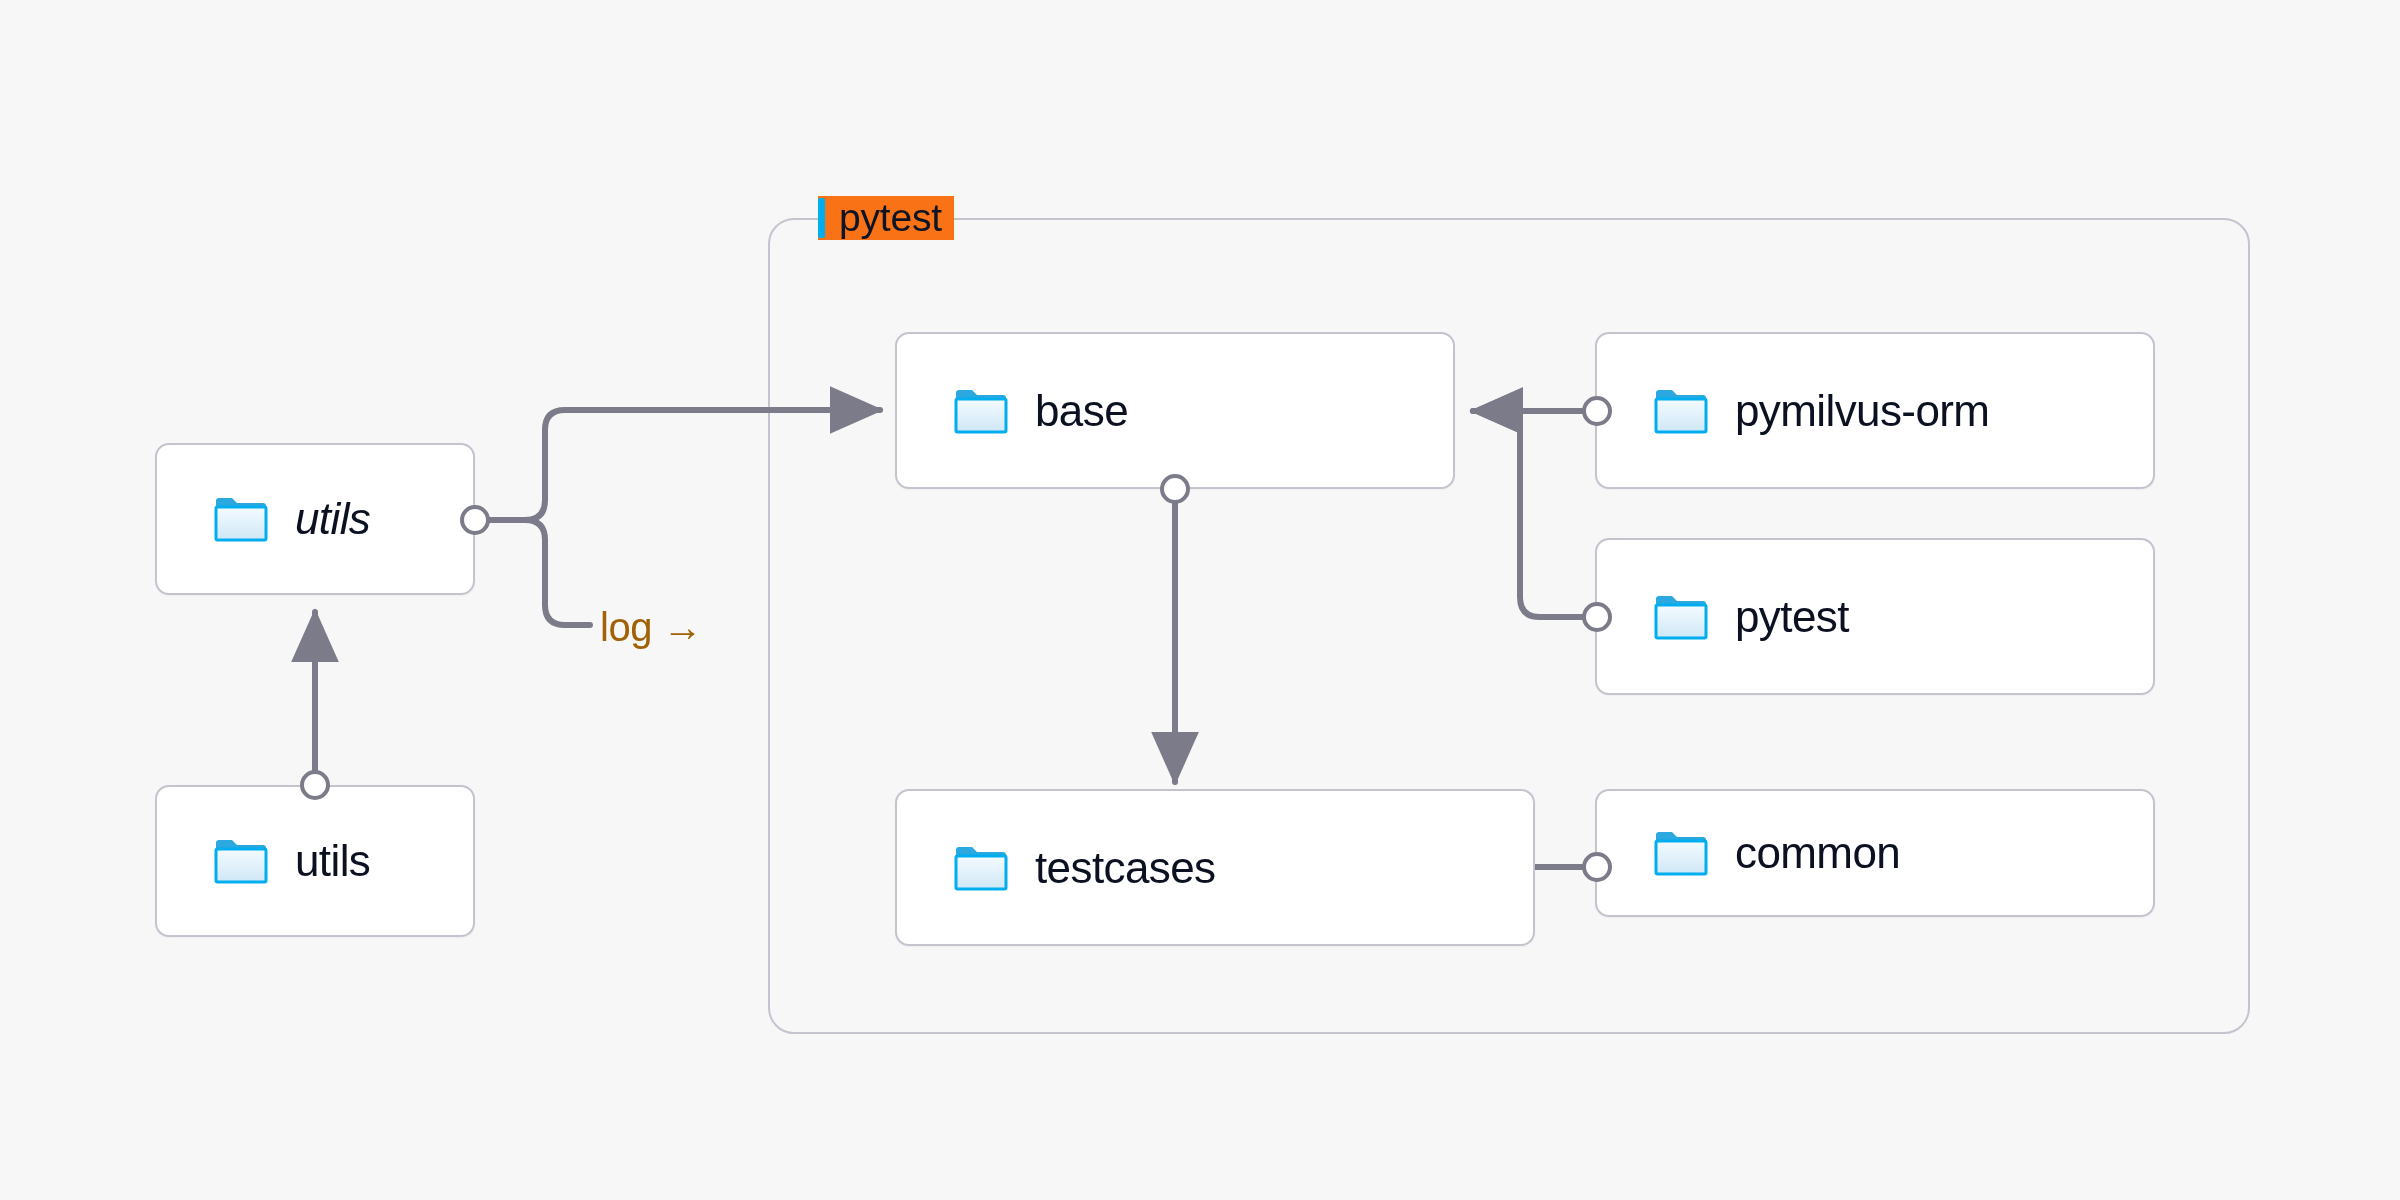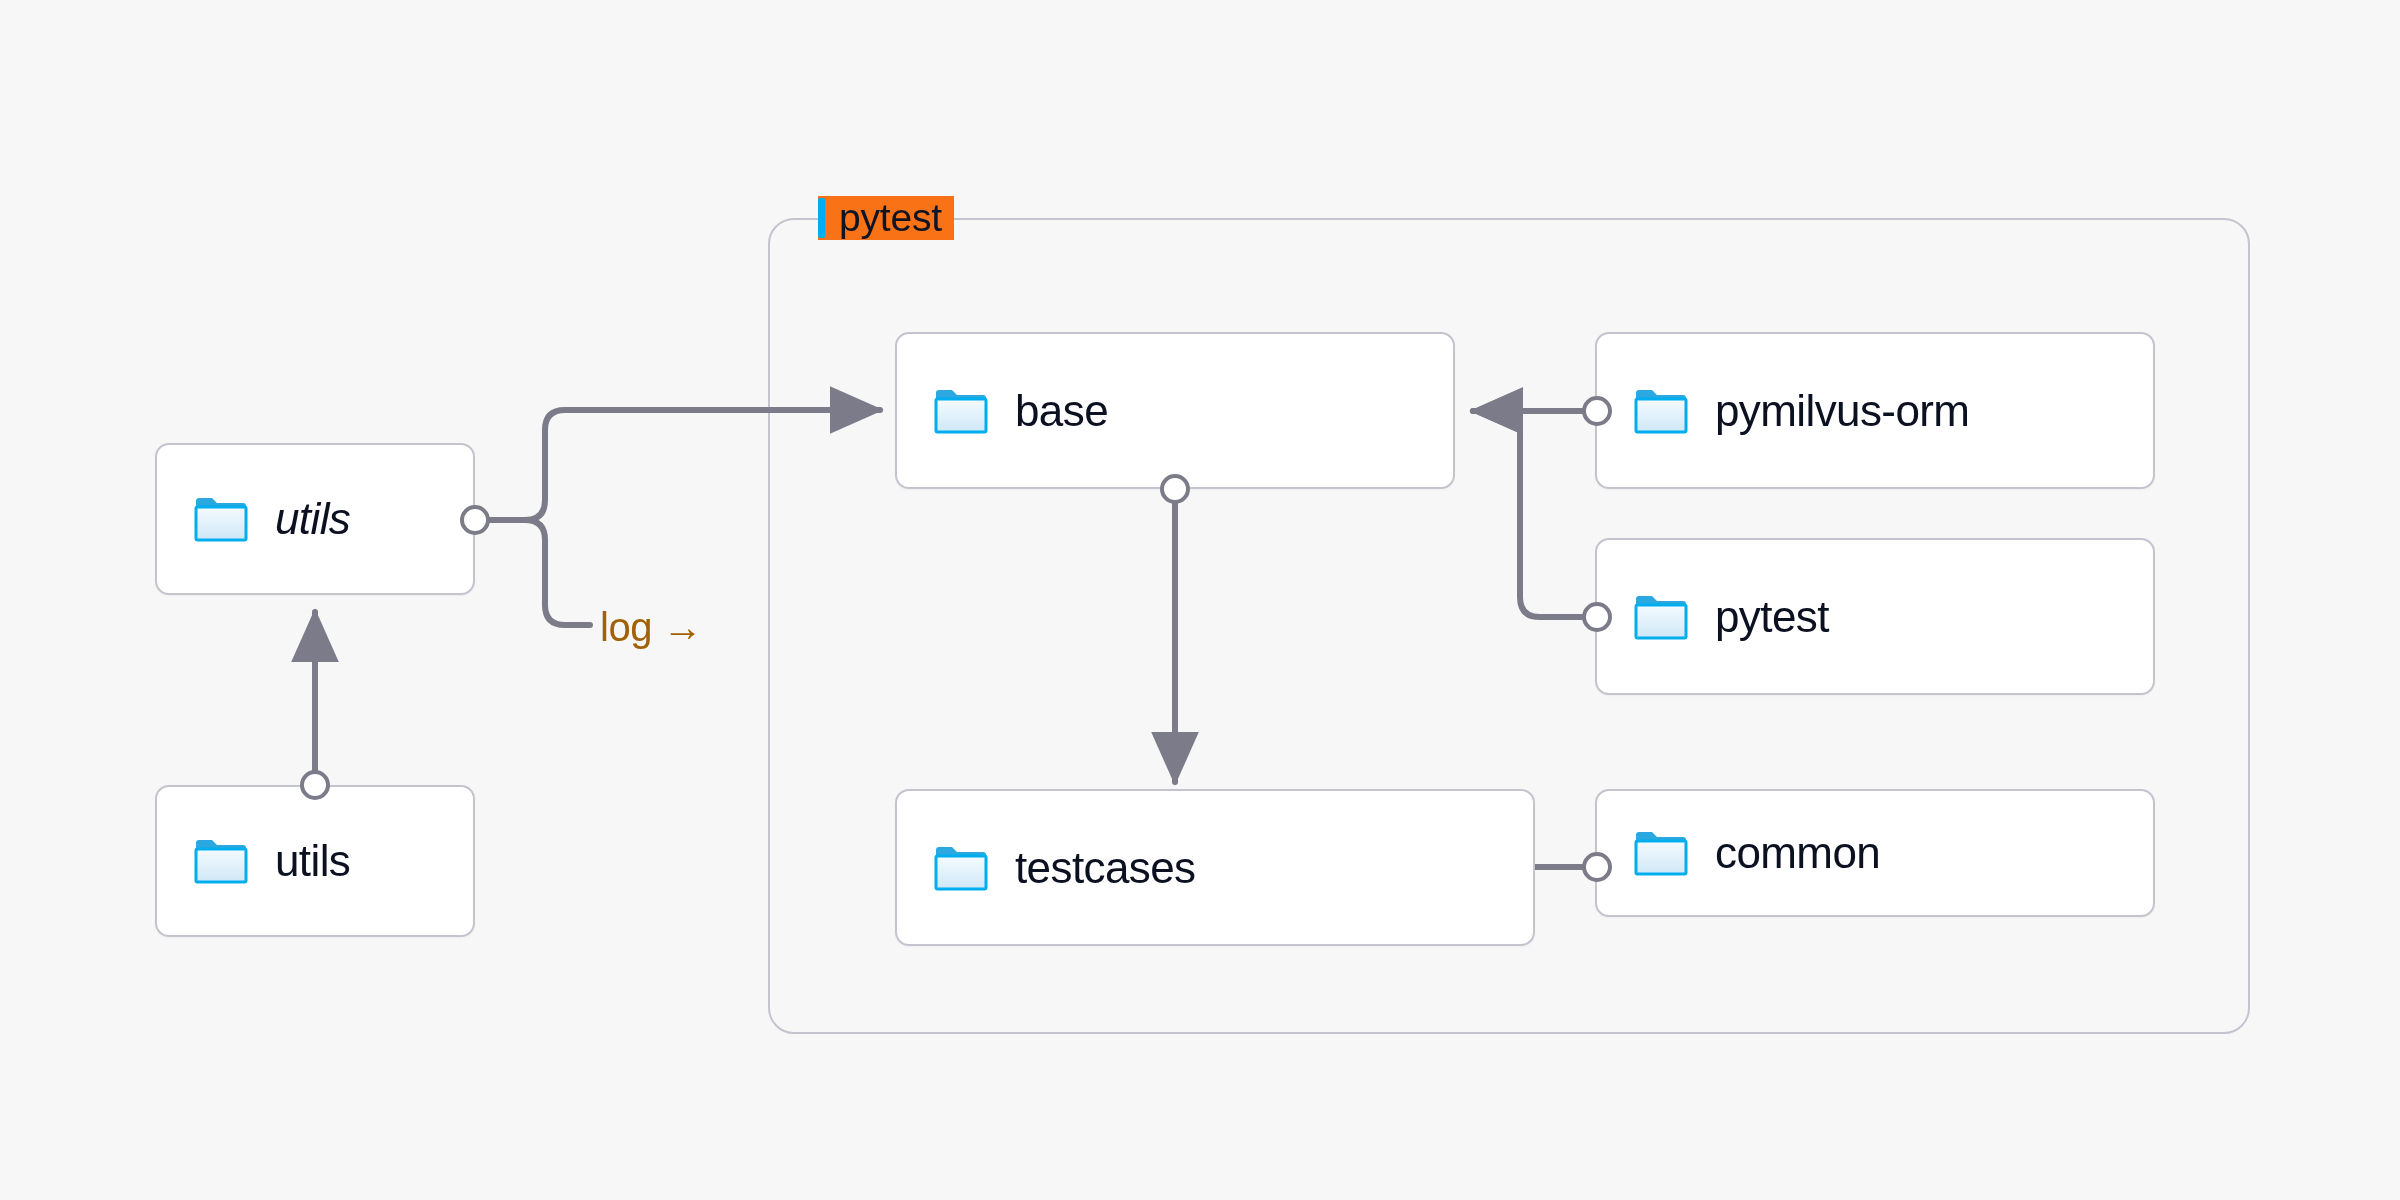--- a/index.html
+++ b/index.html
@@ -67,20 +67,21 @@
   .node {
     position: absolute;
     background: #ffffff;
     border: 2px solid #c4c4cf;
     border-radius: 14px;
     display: flex;
     align-items: center;
     box-sizing: border-box;
     z-index: 2;
     box-shadow: 0 1px 2px rgba(16,24,40,0.04);
+    padding-left: 20px;
   }
   .node-inner {
     display: flex;
     align-items: center;
     gap: 26px;
     padding-left: 36px;
   }
   .node-label {
     font-size: 44px;
     color: #0b1120;

